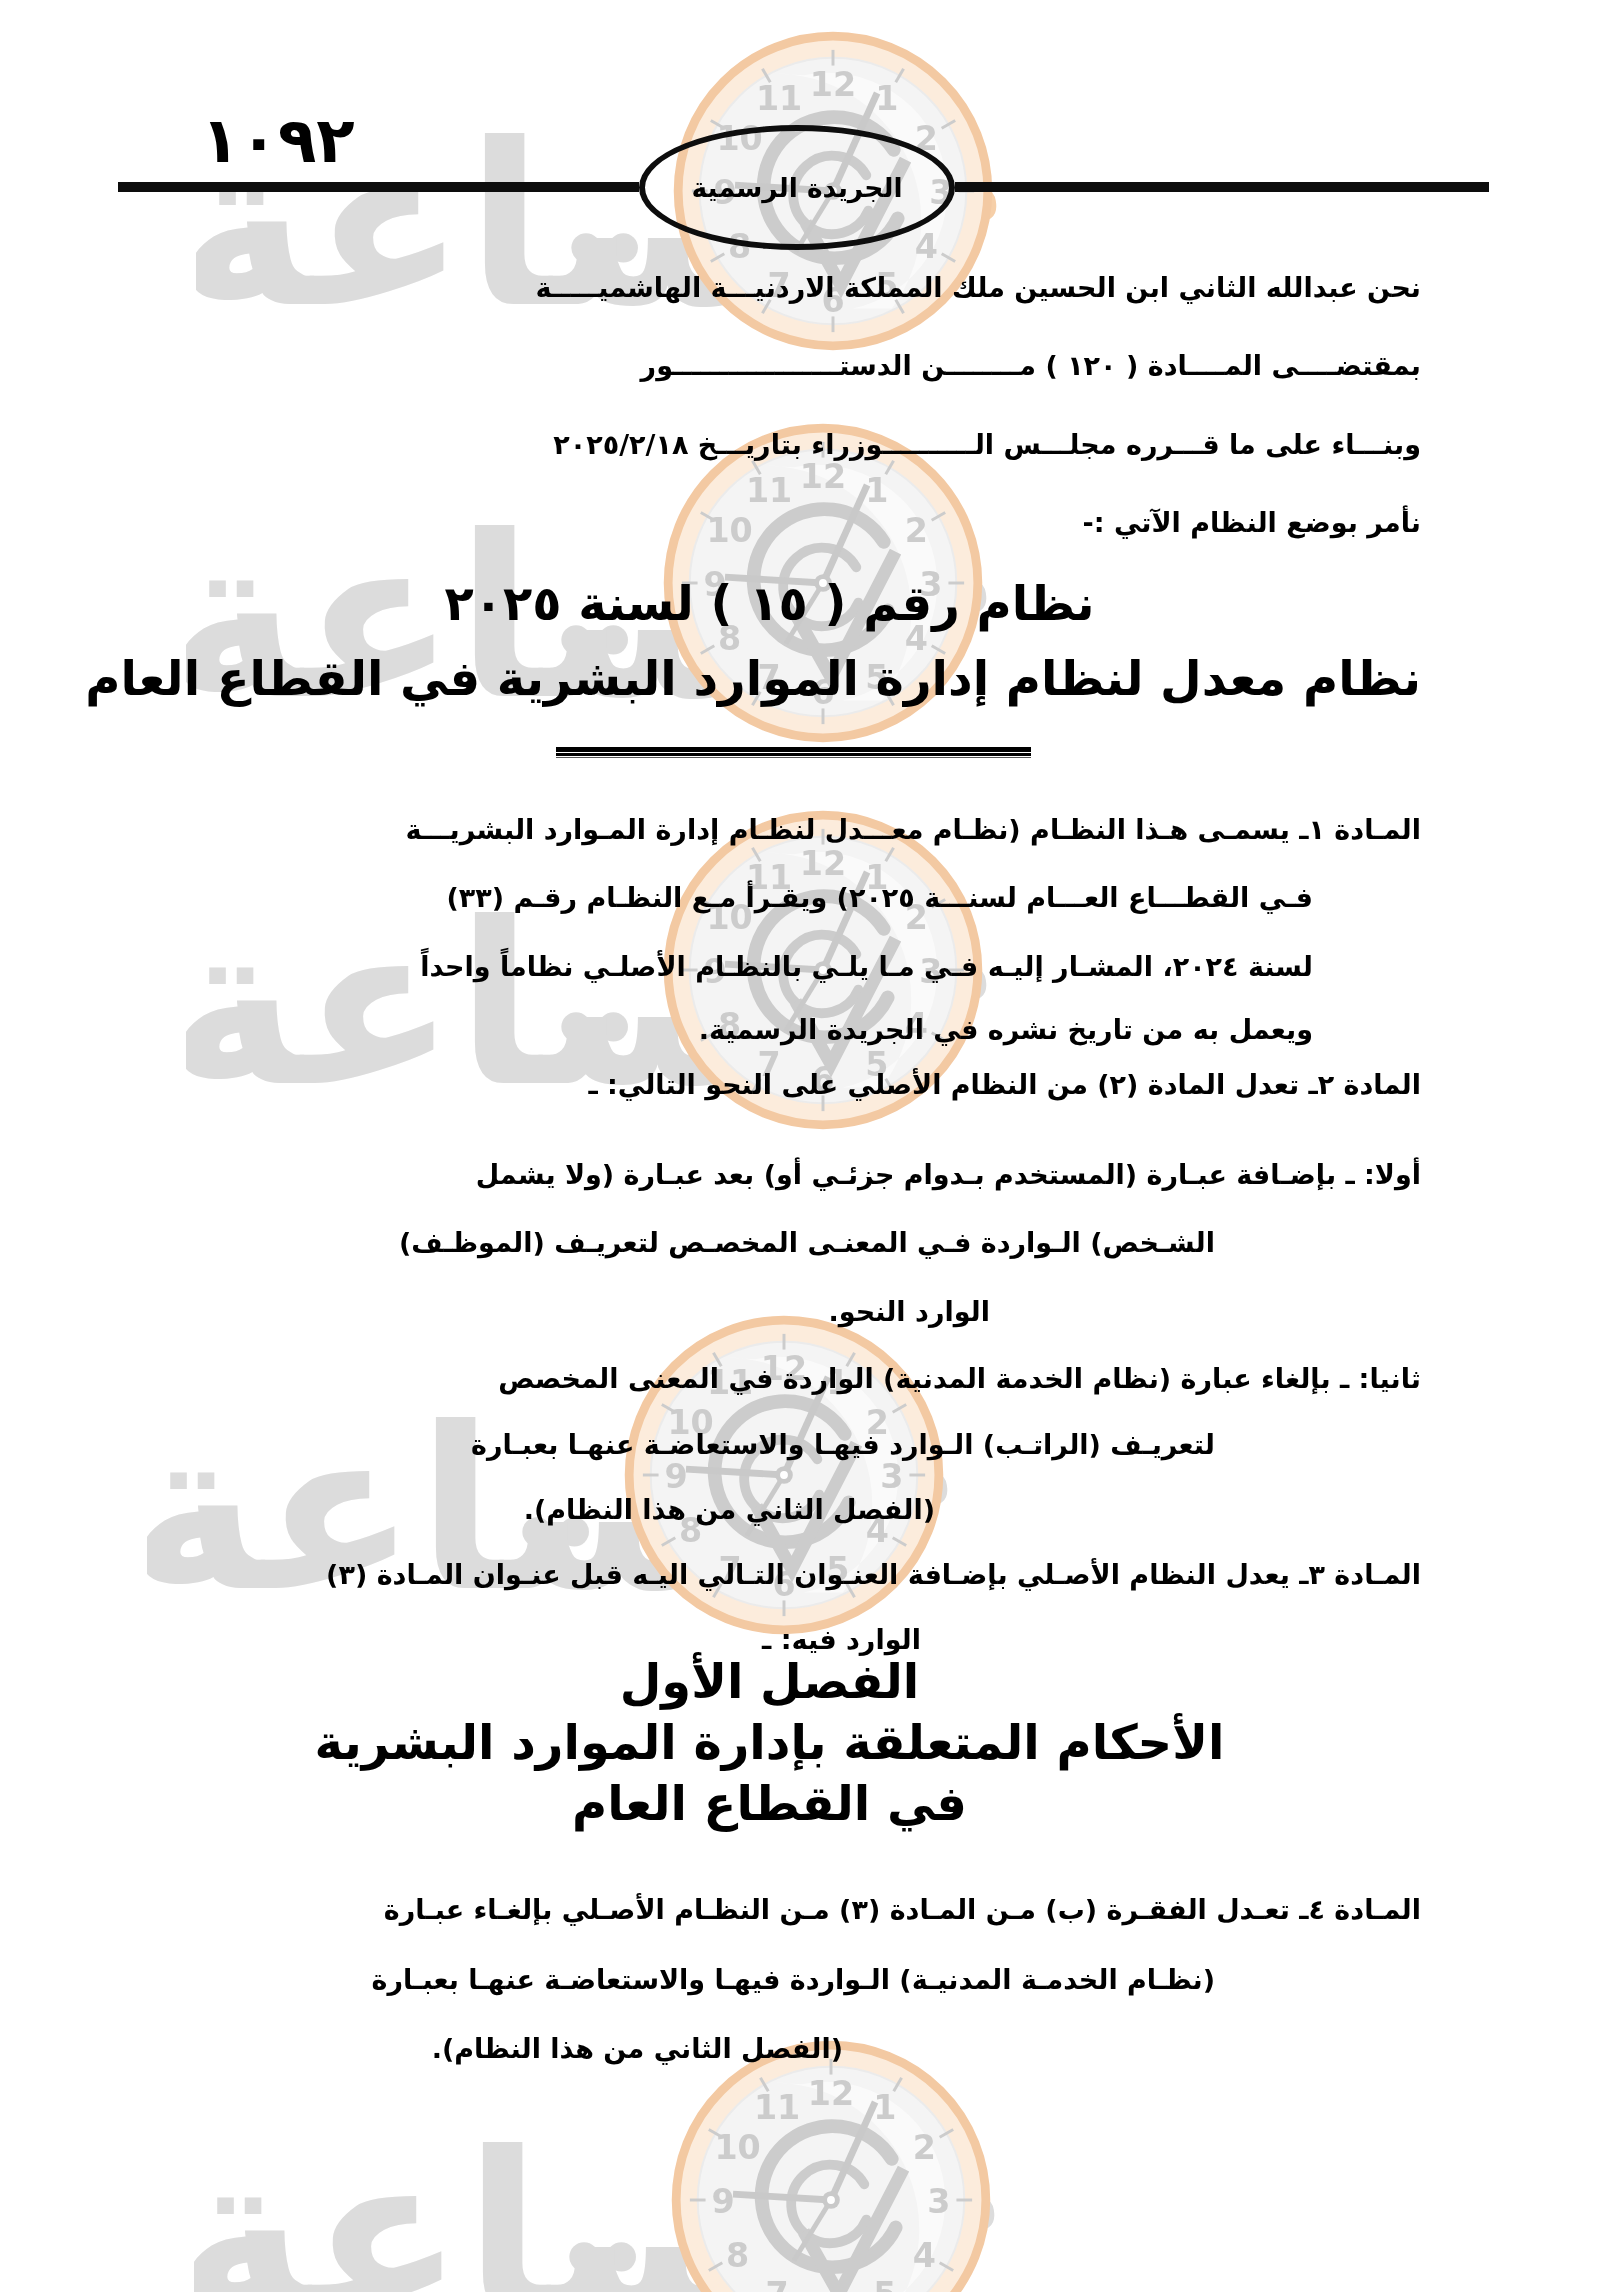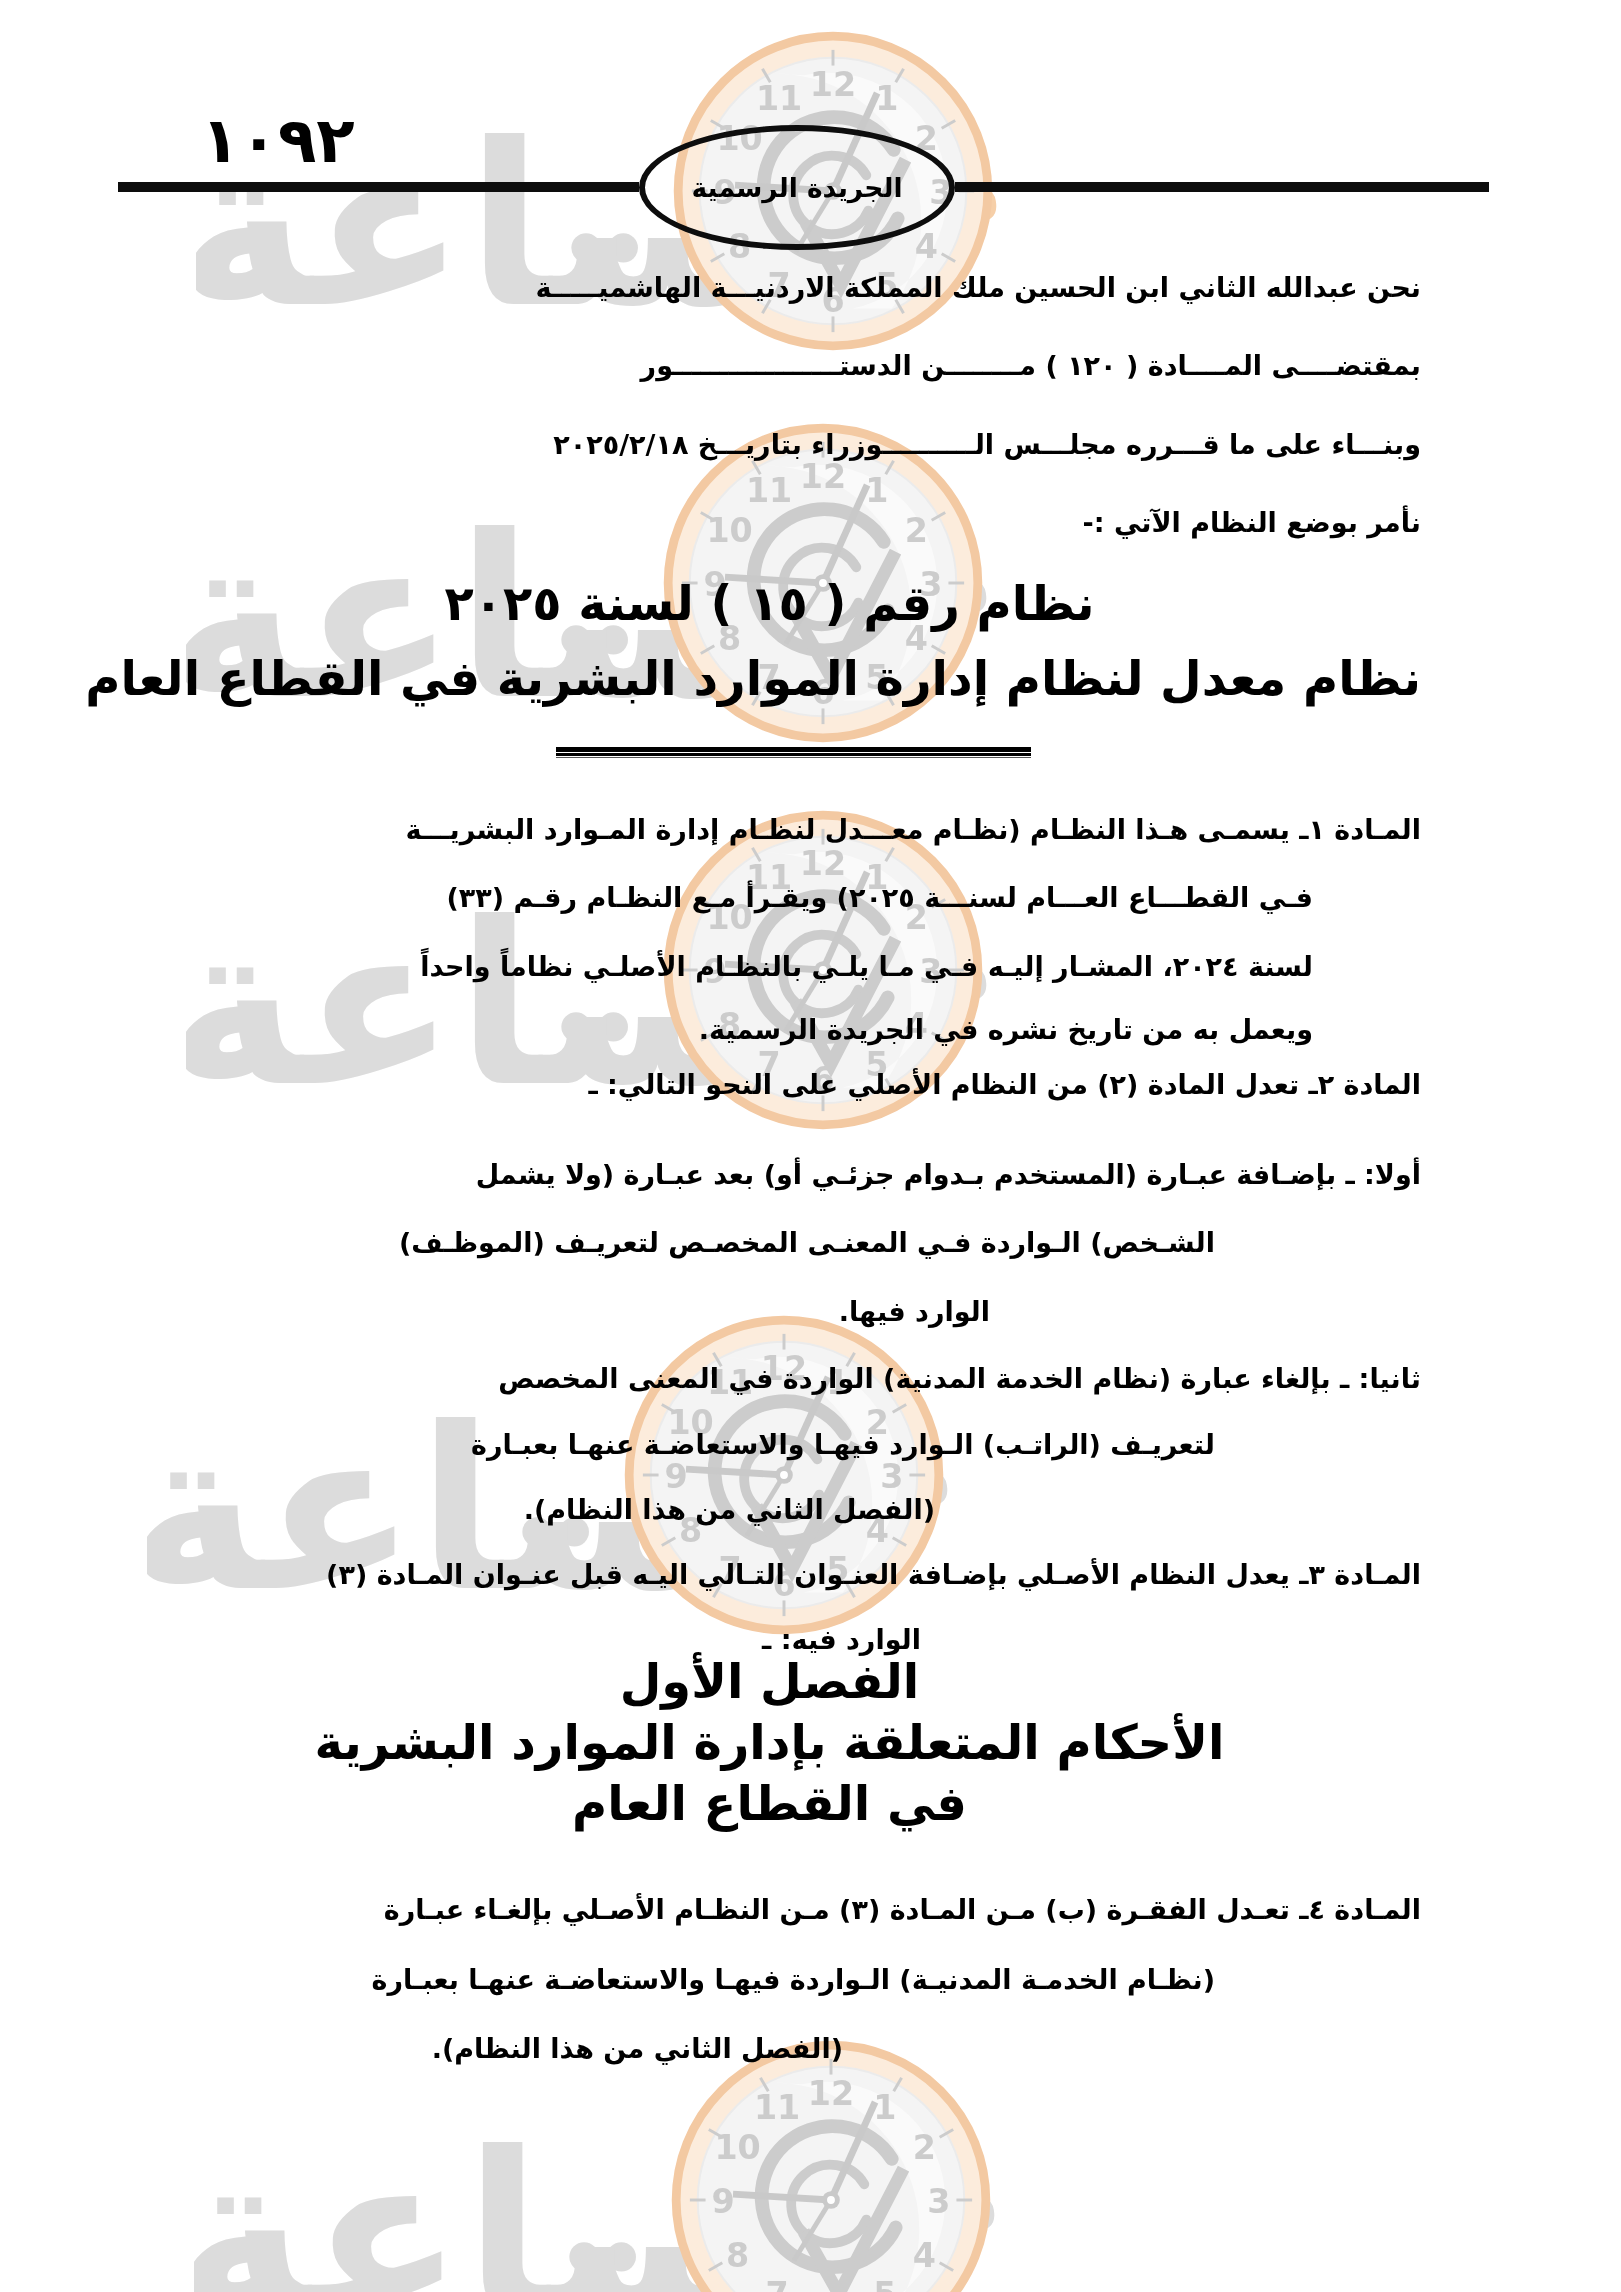--- a/index.html
+++ b/index.html
@@ -298,21 +298,21 @@
 
     <div class="line r-margin" style="top:802px">المـادة ١ـ يسمـى هـذا النظـام (نظـام معـــدل لنظـام إدارة المـوارد البشريـــة</div>
     <div class="line r-ind1" style="top:870px">فـي القطـــاع العـــام لسنـــة ٢٠٢٥) ويقـرأ مـع النظـام رقـم (٣٣)</div>
     <div class="line r-ind1" style="top:939px">لسنة ٢٠٢٤، المشـار إليـه فـي مـا يلـي بالنظـام الأصلـي نظاماً واحداً</div>
     <div class="line r-ind1" style="top:1002px">ويعمل به من تاريخ نشره في الجريدة الرسمية.</div>
 
     <div class="line r-margin" style="top:1057px">المادة ٢ـ تعدل المادة (٢) من النظام الأصلي على النحو التالي: ـ</div>
 
     <div class="line r-margin" style="top:1147px">أولا: ـ بإضـافة عبـارة (المستخدم بـدوام جزئـي أو) بعد عبـارة (ولا يشمل</div>
     <div class="line r-ind2" style="top:1215px">الشـخص) الـواردة فـي المعنـى المخصـص لتعريـف (الموظـف)</div>
-    <div class="line" style="top:1284px;right:631px">الوارد فيها.</div>
+    <div class="line" style="top:1284px;right:631px">الوارد النحو.</div>
 
     <div class="line r-margin" style="top:1351px">ثانيا: ـ بإلغاء عبارة (نظام الخدمة المدنية) الواردة في المعنى المخصص</div>
     <div class="line r-ind2" style="top:1417px">لتعريـف (الراتـب) الـوارد فيهـا والاستعاضـة عنهـا بعبـارة</div>
     <div class="line" style="top:1482px;right:686px">(الفصل الثاني من هذا النظام).</div>
 
     <div class="line r-margin" style="top:1547px">المـادة ٣ـ يعدل النظام الأصـلي بإضـافة العنـوان التـالي اليـه قبل عنـوان المـادة (٣)</div>
     <div class="line" style="top:1612px;right:700px">الوارد فيه: ـ</div>
 
     <div class="line center-line" style="top:1654px">الفصل الأول</div>
     <div class="line center-line" style="top:1715px">الأحكام المتعلقة بإدارة الموارد البشرية</div>

